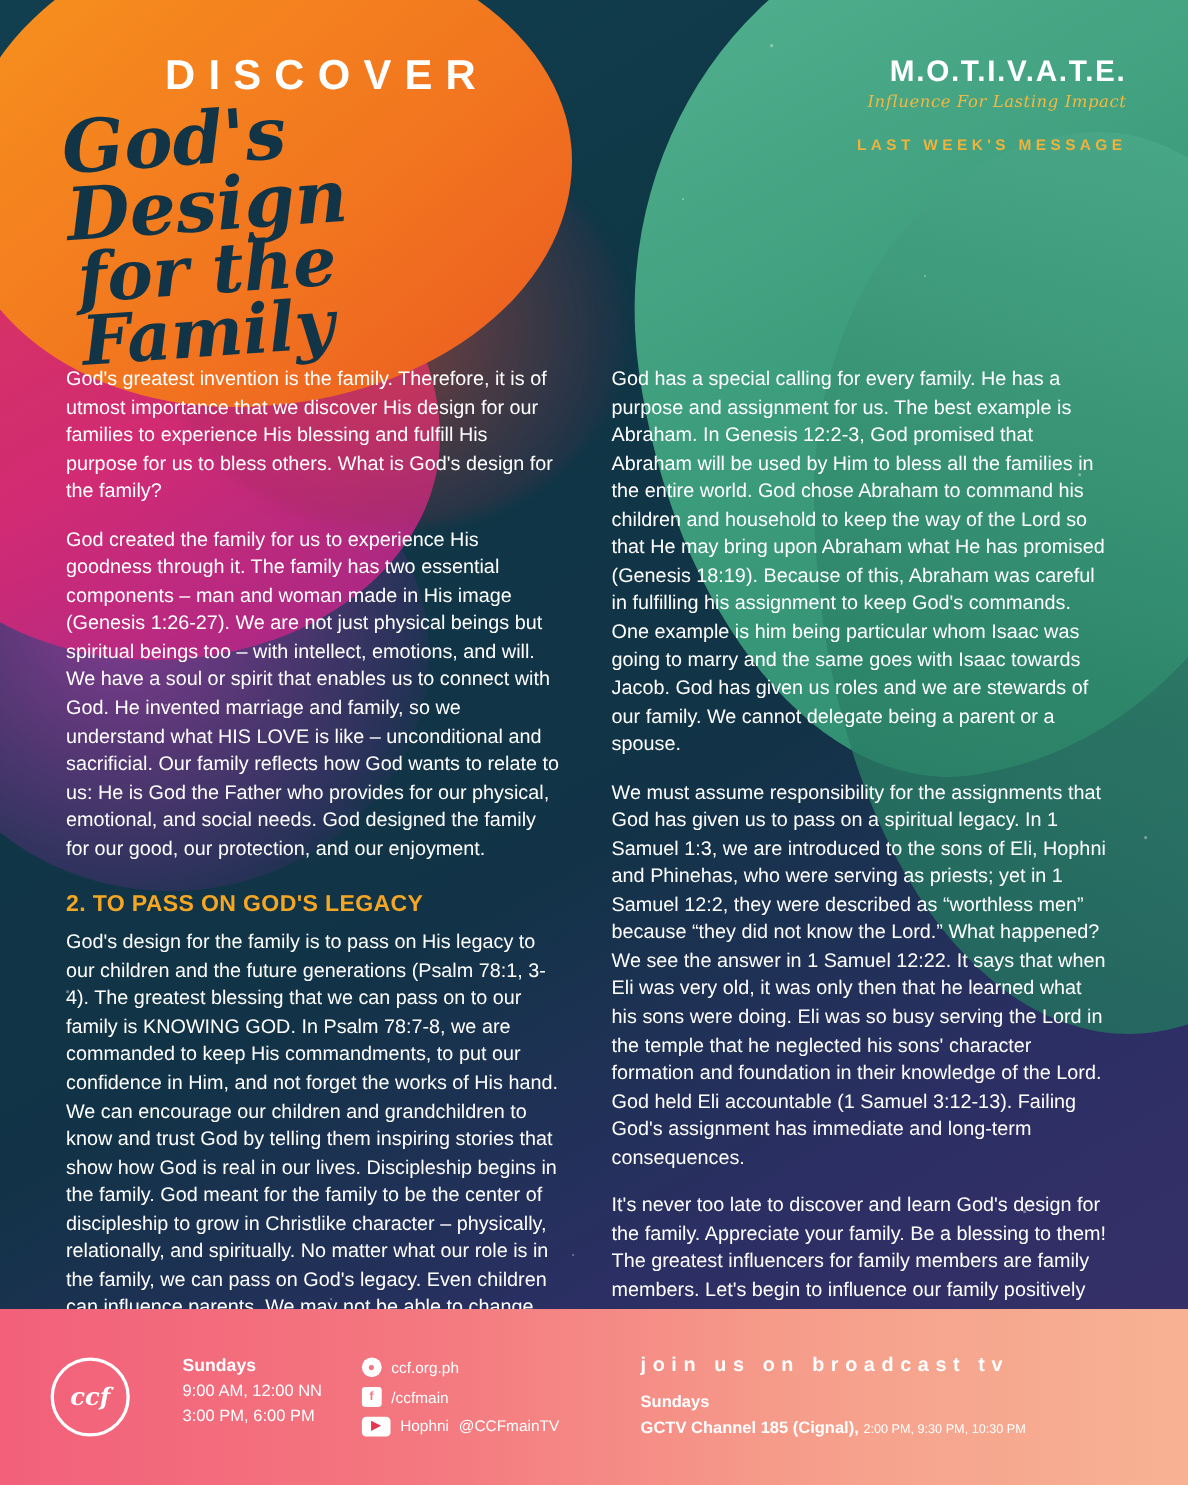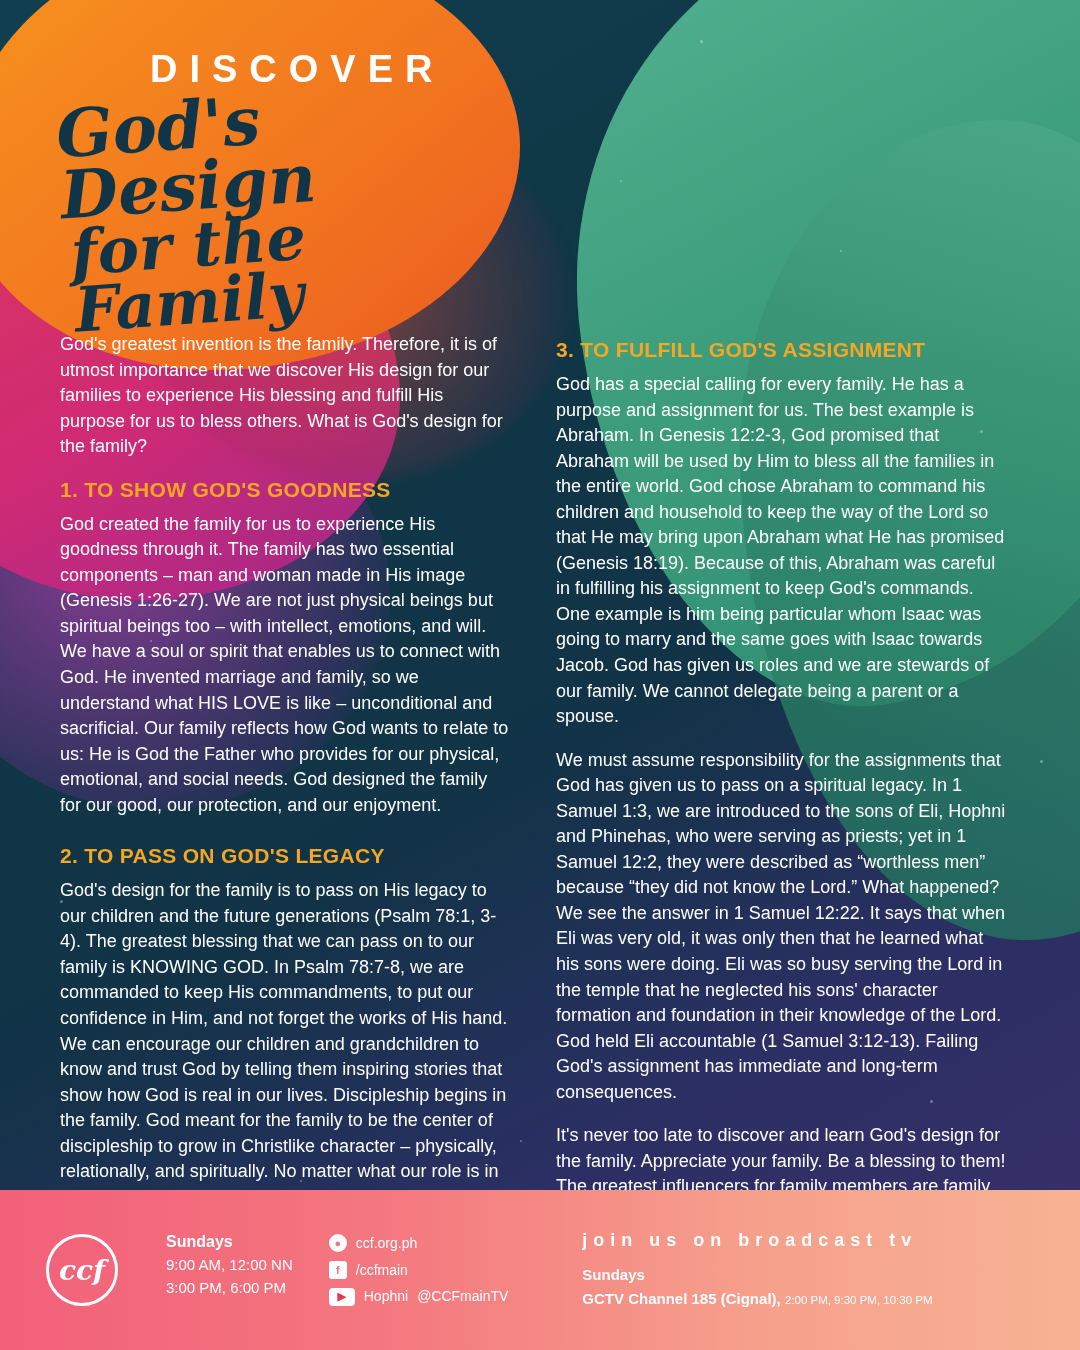--- a/index.html
+++ b/index.html
@@ -115,21 +115,21 @@
   .footer {
     position: absolute; left: 0; bottom: 0; width: 1080px; height: 160px;
     background: linear-gradient(90deg, #f2607a 0%, #f4777f 35%, #f6a08c 70%, #f7b293 100%);
     display: flex; align-items: center; padding: 0 46px;
   }
   .ccf-logo {
     width: 72px; height: 72px; border-radius: 50%;
     border: 3px solid #ffffff; color: #ffffff;
     display: flex; align-items: center; justify-content: center;
     font-family: "DejaVu Serif", serif; font-style: italic;
-    font-size: 28px; font-weight: bold; margin-right: 48px;
+    font-size: 22px; font-weight: bold; margin-right: 48px;
   }
   .f-col { color: #ffffff; }
   .f-head {
     font-size: 18px; font-weight: bold; letter-spacing: 6px; margin-bottom: 12px;
   }
   .f-row { display: flex; gap: 36px; }
   .f-days { font-size: 15px; line-height: 1.5; }
   .f-days b { display: block; font-size: 16px; }
   .f-links { font-size: 14px; line-height: 1.9; }
   .f-links div { display: flex; align-items: center; gap: 9px; }
@@ -170,32 +170,35 @@
     <div class="star" style="left:300px;top:1180px;width:2px;height:2px;"></div>
     <div class="star" style="left:150px;top:640px;width:2px;height:2px;"></div>
   </div>
 
   <div class="header">
     <div class="discover">DISCOVER</div>
     <div class="script">
       <span>God's Design</span>
       <span class="l2">for the Family</span>
     </div>
+    <div class="brand">
+      <div class="brand-name">M.O.T.I.V.A.T.E.</div>
+      <div class="brand-tag">Influence For Lasting Impact</div>
+      <div class="brand-sub">LAST WEEK'S MESSAGE</div>
+    </div>
   </div>
 
   <div class="content">
     <div class="col">
       <p class="body">God's greatest invention is the family. Therefore, it is of utmost importance that we discover His design for our families to experience His blessing and fulfill His purpose for us to bless others. What is God's design for the family?</p>
-      <h2 class="section first">1. TO SHOW GOD'S GOODNESS</h2>
       <p class="body">God created the family for us to experience His goodness through it. The family has two essential components – man and woman made in His image (Genesis 1:26-27). We are not just physical beings but spiritual beings too – with intellect, emotions, and will. We have a soul or spirit that enables us to connect with God. He invented marriage and family, so we understand what HIS LOVE is like – unconditional and sacrificial. Our family reflects how God wants to relate to us: He is God the Father who provides for our physical, emotional, and social needs. God designed the family for our good, our protection, and our enjoyment.</p>
       <h2 class="section">2. TO PASS ON GOD'S LEGACY</h2>
       <p class="body">God's design for the family is to pass on His legacy to our children and the future generations (Psalm 78:1, 3-4). The greatest blessing that we can pass on to our family is KNOWING GOD. In Psalm 78:7-8, we are commanded to keep His commandments, to put our confidence in Him, and not forget the works of His hand. We can encourage our children and grandchildren to know and trust God by telling them inspiring stories that show how God is real in our lives. Discipleship begins in the family. God meant for the family to be the center of discipleship to grow in Christlike character – physically, relationally, and spiritually. No matter what our role is in the family, we can pass on God's legacy. Even children can influence parents. We may not be able to change our past, but we can positively influence our family now and the generations down the road.</p>
     </div>
     <div class="col">
-      <h2 class="section first" style="margin-top:6px;">3. TO FULFILL GOD'S ASSIGNMENT</h2>
       <p class="body">God has a special calling for every family. He has a purpose and assignment for us. The best example is Abraham. In Genesis 12:2-3, God promised that Abraham will be used by Him to bless all the families in the entire world. God chose Abraham to command his children and household to keep the way of the Lord so that He may bring upon Abraham what He has promised (Genesis 18:19). Because of this, Abraham was careful in fulfilling his assignment to keep God's commands. One example is him being particular whom Isaac was going to marry and the same goes with Isaac towards Jacob. God has given us roles and we are stewards of our family. We cannot delegate being a parent or a spouse.</p>
       <p class="body">We must assume responsibility for the assignments that God has given us to pass on a spiritual legacy. In 1 Samuel 1:3, we are introduced to the sons of Eli, Hophni and Phinehas, who were serving as priests; yet in 1 Samuel 12:2, they were described as “worthless men” because “they did not know the Lord.” What happened? We see the answer in 1 Samuel 12:22. It says that when Eli was very old, it was only then that he learned what his sons were doing.  Eli was so busy serving the Lord in the temple that he neglected his sons' character formation and foundation in their knowledge of the Lord. God held Eli accountable (1 Samuel 3:12-13). Failing God's assignment has immediate and long-term consequences.</p>
       <p class="body">It's never too late to discover and learn God's design for the family. Appreciate your family. Be a blessing to them! The greatest influencers for family members are family members. Let's begin to influence our family positively for the Lord today!</p>
     </div>
   </div>
 
   <div class="footer">
     <div class="ccf-logo">ccf</div>
 
     <div class="f-col col-online">

